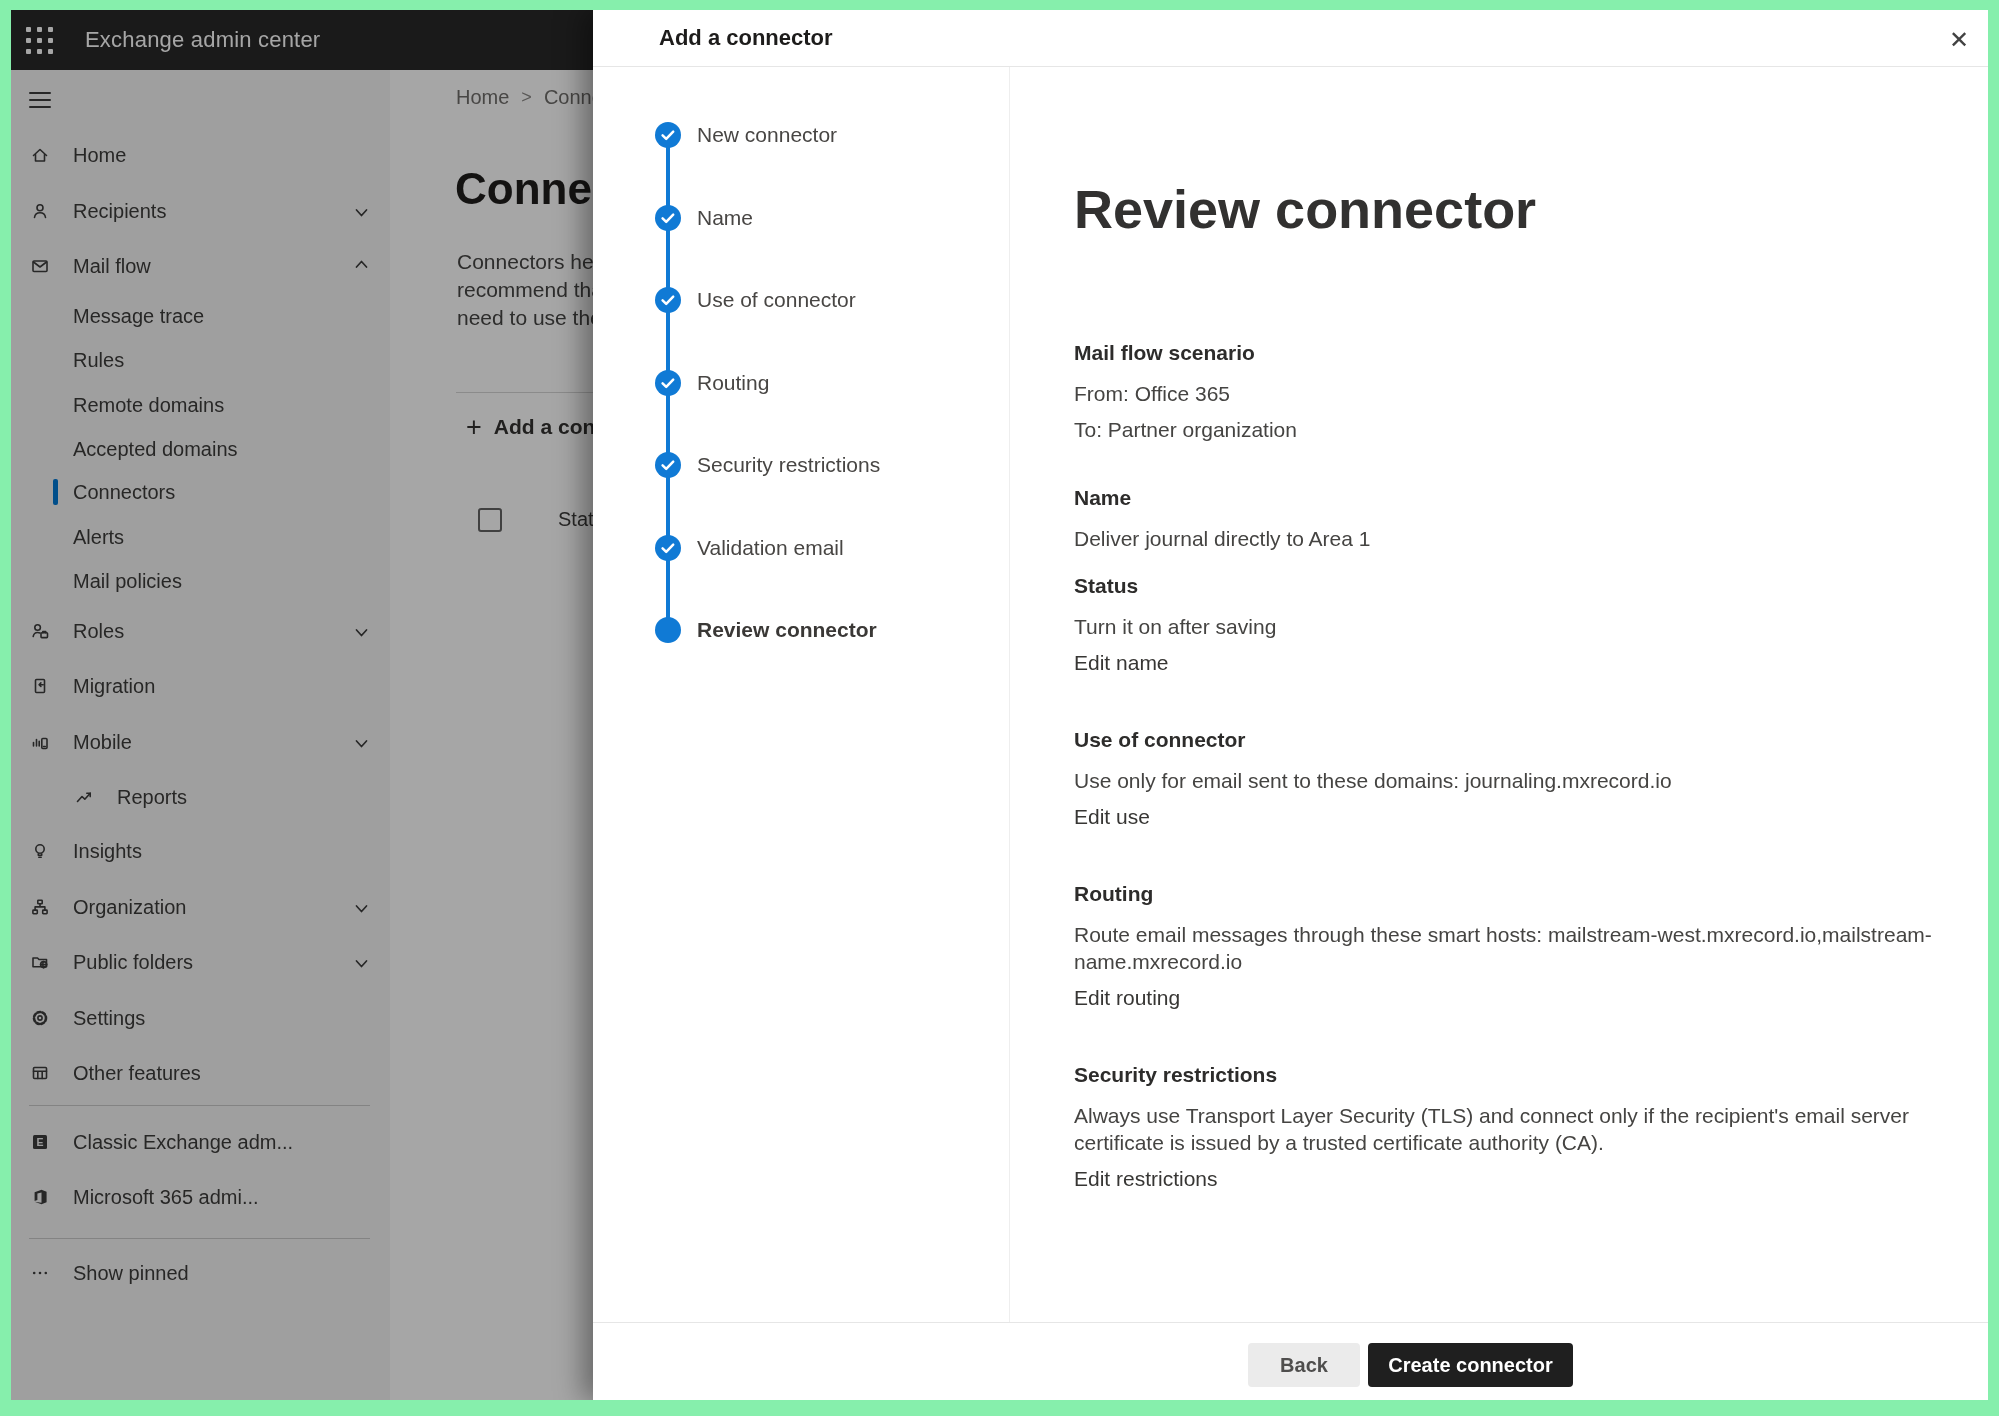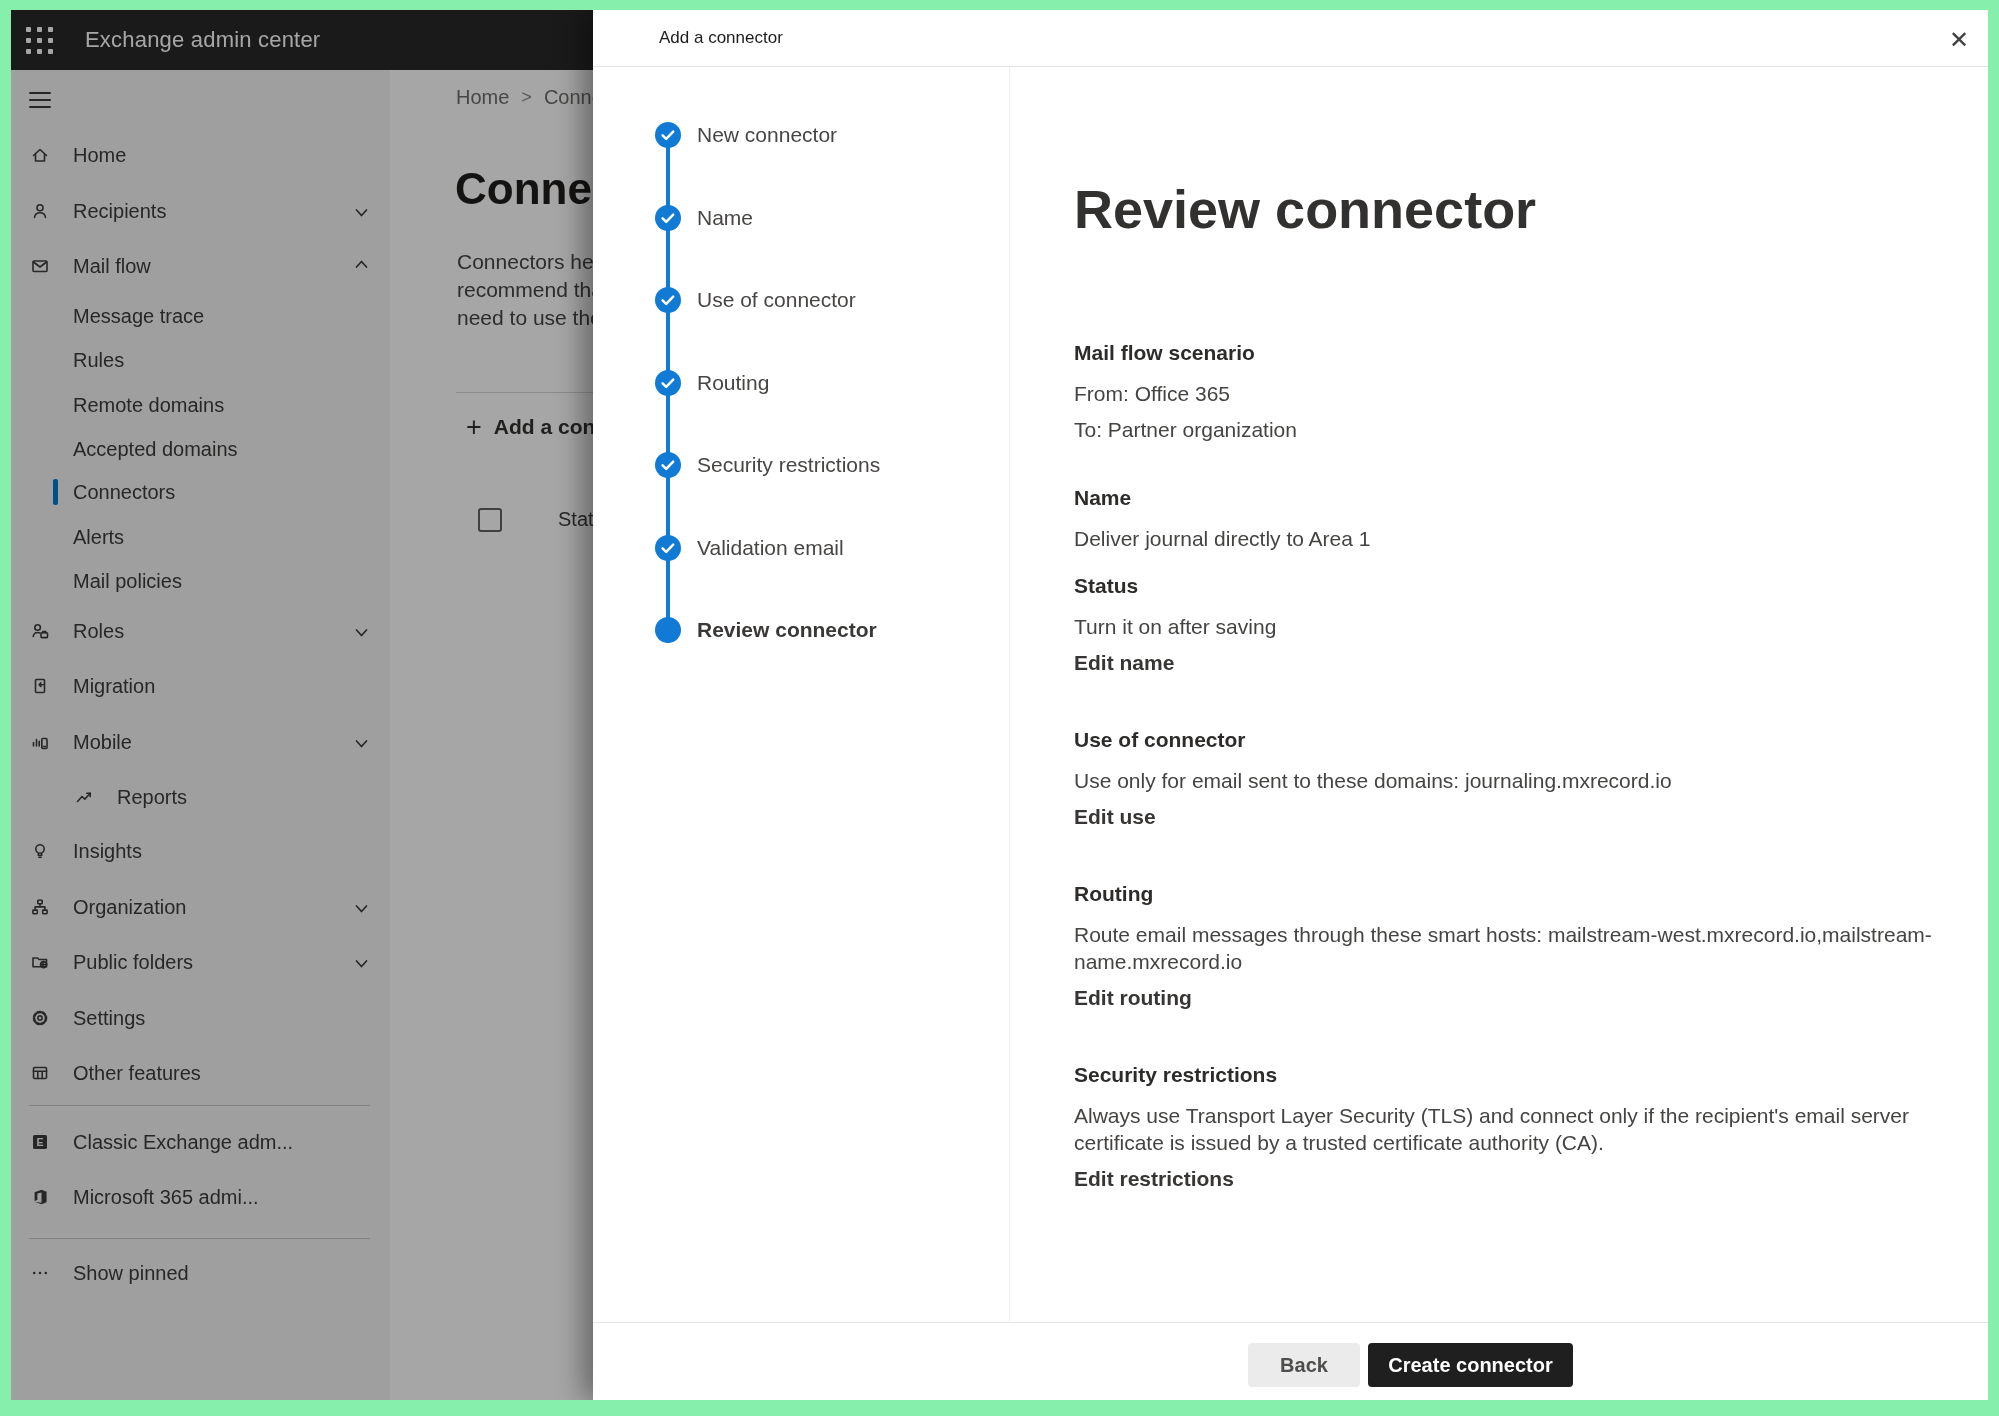--- a/index.html
+++ b/index.html
@@ -48,21 +48,21 @@
   .bg-colhead{position:absolute;left:168px;top:438px;font-size:20px;color:#3d3c3b;}
 
   
   .overlay{position:absolute;inset:0;background:rgba(0,0,0,0.35);z-index:5;}
 
   
   .modal{position:absolute;left:582px;top:0;right:0;bottom:0;background:#fff;z-index:10;
          box-shadow:-10px 0 26px rgba(0,0,0,0.38);}
   .modal-header{position:absolute;left:0;right:0;top:0;height:56px;border-bottom:1px solid #e6e6e6;}
   .modal-title{position:absolute;left:66px;top:0;height:56px;display:flex;align-items:center;
-               font-size:17px;font-weight:400;color:#1d1c1b;}
+               font-size:22px;font-weight:700;color:#1d1c1b;}
   .modal-close{position:absolute;left:1348px;top:12px;width:36px;height:36px;display:flex;align-items:center;
                justify-content:center;font-size:24px;color:#424242;cursor:pointer;line-height:1;}
 
   .stepper-divider{position:absolute;left:416px;top:57px;bottom:77px;width:1px;background:#eeeeee;}
 
   
   .steps{position:absolute;left:0;top:0;width:416px;height:100%;}
   .step-line{position:absolute;left:73px;top:125px;height:495px;width:4px;background:#107ad5;border-radius:2px;}
   .step{position:absolute;left:0;height:82px;width:100%;display:flex;align-items:center;cursor:pointer;}
   .step-dot{position:absolute;left:62px;width:26px;height:26px;border-radius:50%;background:#107ad5;
@@ -71,21 +71,21 @@
   .step.current .step-label{font-weight:700;color:#3a3836;}
 
   
   .review{position:absolute;left:481px;top:169px;width:830px;}
   .rv-title{font-size:54px;line-height:60px;font-weight:700;color:#323130;letter-spacing:0px;margin:0 0 101px 0;}
   .rv-h{font-size:21px;line-height:26px;font-weight:700;color:#2d2c2b;margin:42px 0 14px 0;}
   .rv-h.tight{margin-top:21px;}
   .rv-p{margin:0 0 9px 0;}
   .rv-line{font-size:21px;line-height:27px;color:#454442;white-space:nowrap;}
   .rv-link{font-size:21px;line-height:27px;color:#373634;margin:0 0 9px 0;cursor:pointer;display:inline-block;}
-  .rv-link-wrap{display:block;font-weight:bold;}
+  .rv-link-wrap{display:block;}
 
   
   .modal-footer{position:absolute;left:0;right:0;bottom:0;height:77px;border-top:1px solid #e6e6e6;background:#fff;}
   .btn{position:absolute;top:20px;height:44px;border:none;border-radius:4px;font-family:"Liberation Sans",sans-serif;
        font-size:20px;font-weight:700;cursor:pointer;}
   .btn-back{left:655px;width:112px;background:#ebebeb;color:#4f4e4d;}
   .btn-create{left:775px;width:205px;background:#1f1f1f;color:#ffffff;}
 </style>
 </head>
 <body>

